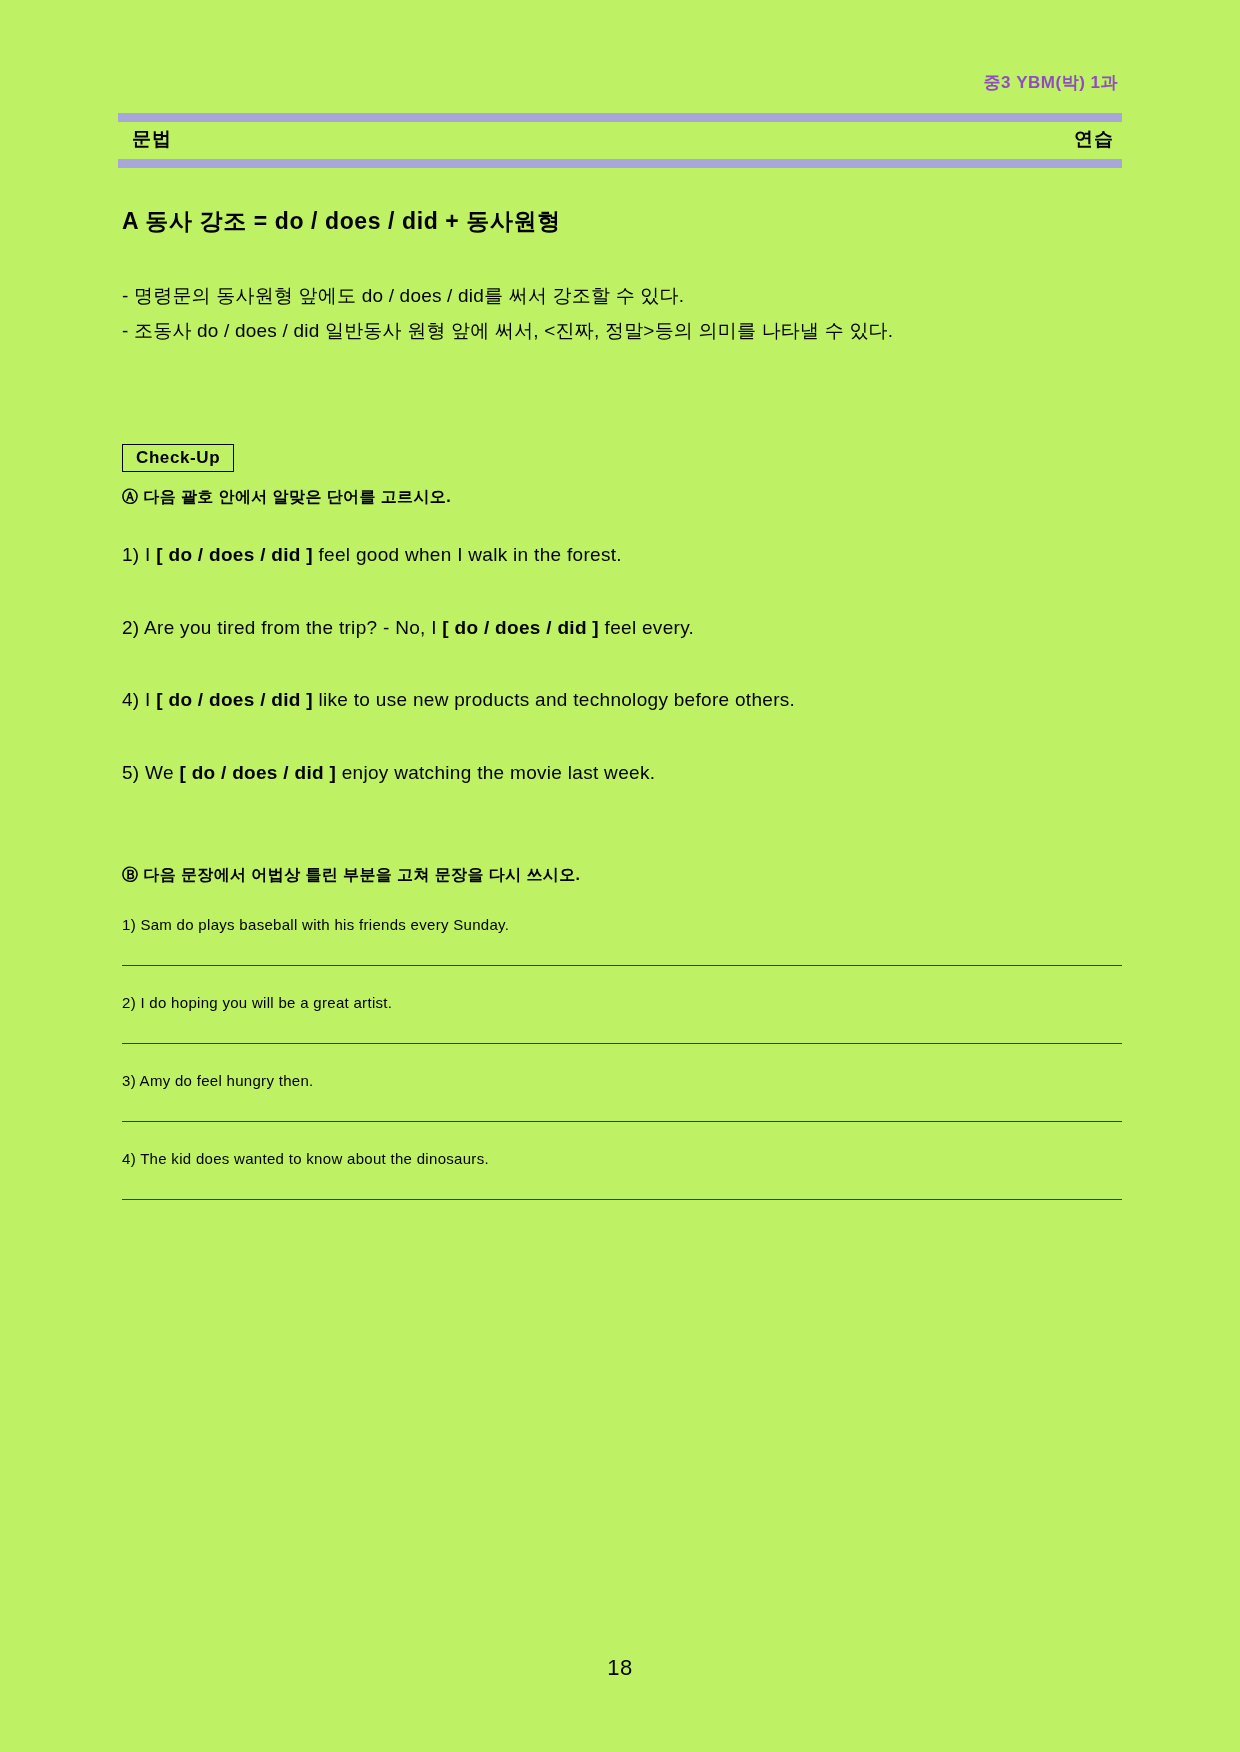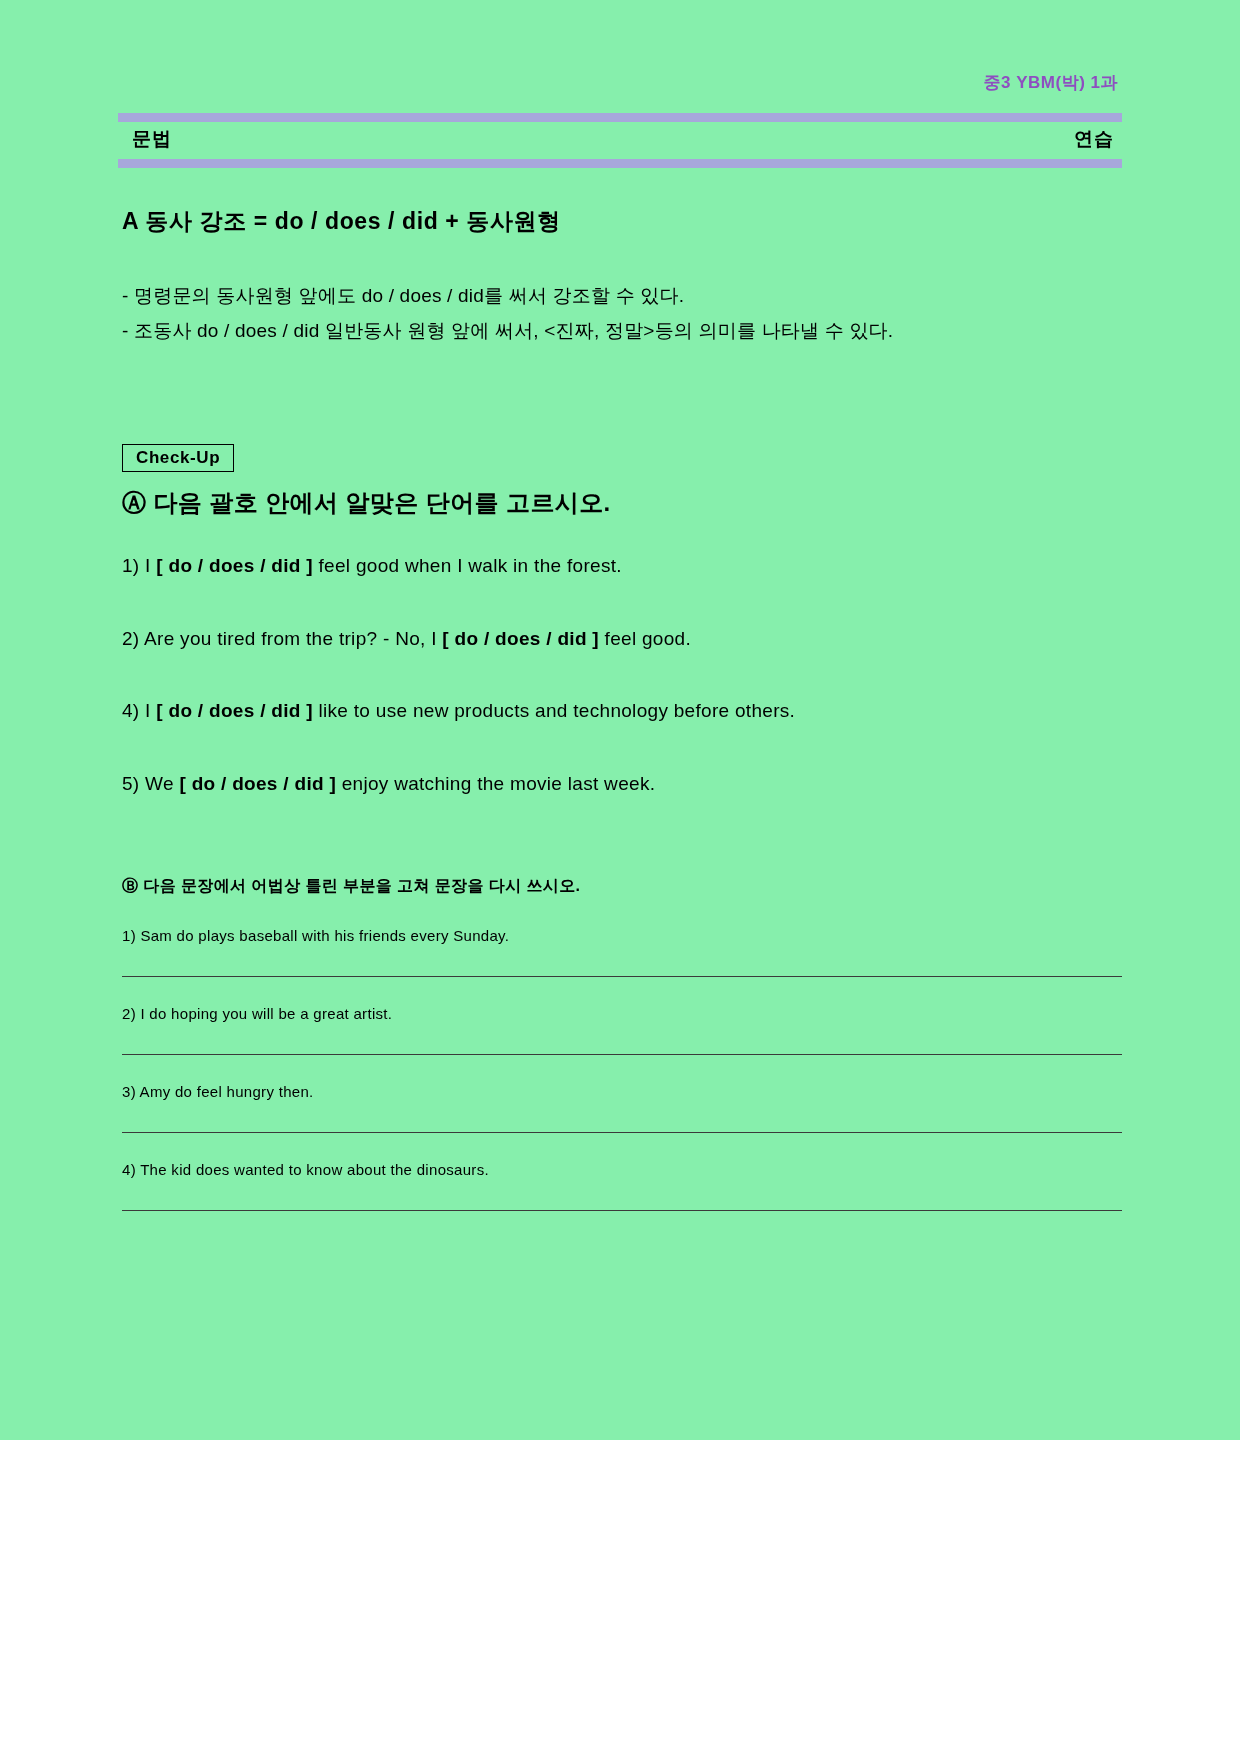--- a/index.html
+++ b/index.html
@@ -7,22 +7,22 @@
     padding: 0;
     background: #ffffff;
   }
   body {
     font-family: "Liberation Sans", sans-serif;
     color: #000000;
   }
   .page {
     position: relative;
     width: 1240px;
-    height: 1440px;
-    background: #86efac;
+    height: 1752px;
+    background: #bef264;
     box-sizing: border-box;
     padding: 0;
     overflow: hidden;
   }
   .content {
     position: absolute;
     left: 118px;
     top: 0;
     width: 1004px;
   }
@@ -106,21 +106,21 @@
     border: 1.6px solid #000;
     padding: 3px 13px 4px 13px;
     font-size: 17px;
     font-weight: bold;
     letter-spacing: 0.6px;
     line-height: 1.15;
   }
   .prompt {
     margin-top: 15px;
     padding-left: 4px;
-    font-size: 24px;
+    font-size: 16px;
     font-weight: bold;
     letter-spacing: 0.4px;
   }
 
   
   .qlist {
     margin-top: 34px;
     padding-left: 4px;
   }
   .q {
@@ -196,21 +196,21 @@
 
     <div class="prompt">Ⓐ 다음 괄호 안에서 알맞은 단어를 고르시오.</div>
 
     <div class="qlist">
       <div class="q">
         <span>1)</span>
         <span>I </span><b>[ do / does / did ]</b><span> feel good when I walk in the forest.</span>
       </div>
       <div class="q">
         <span>2)</span>
-        <span>Are you tired from the trip? - No, I </span><b>[ do / does / did ]</b><span> feel good.</span>
+        <span>Are you tired from the trip? - No, I </span><b>[ do / does / did ]</b><span> feel every.</span>
       </div>
       <div class="q">
         <span>4)</span>
         <span>I </span><b>[ do / does / did ]</b><span> like to use new products and technology before others.</span>
       </div>
       <div class="q">
         <span>5)</span>
         <span>We </span><b>[ do / does / did ]</b><span> enjoy watching the movie last week.</span>
       </div>
     </div>

